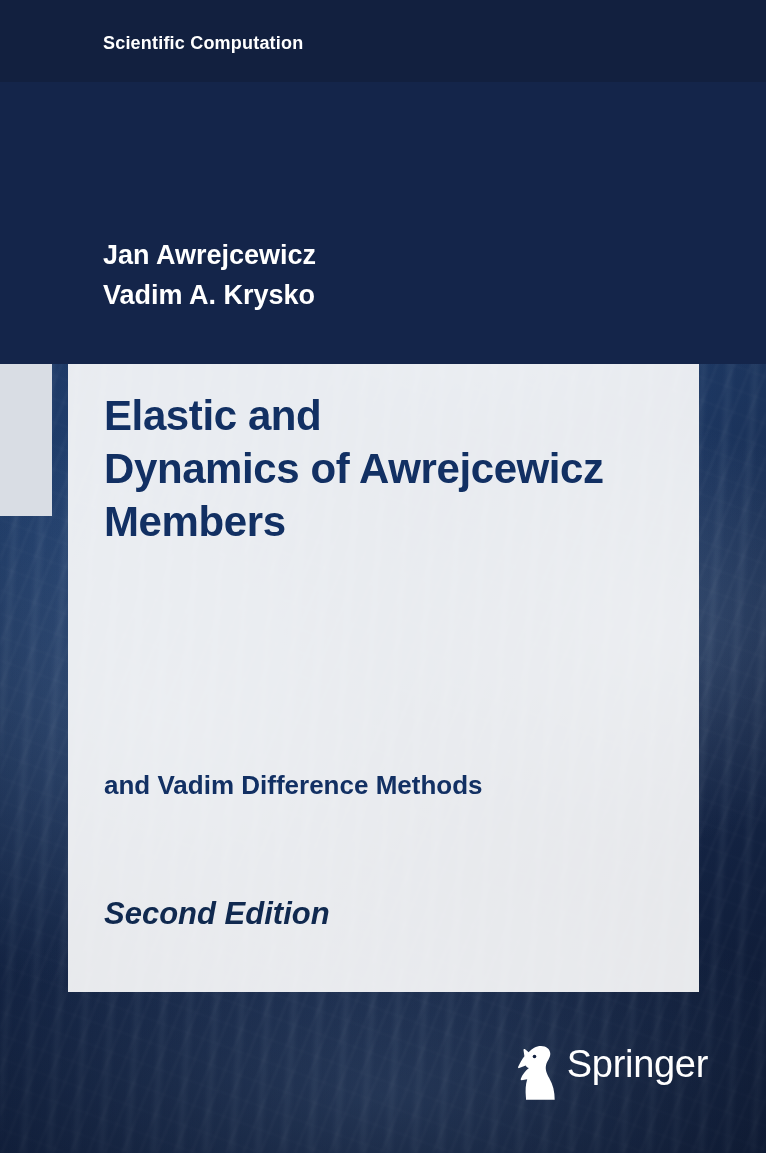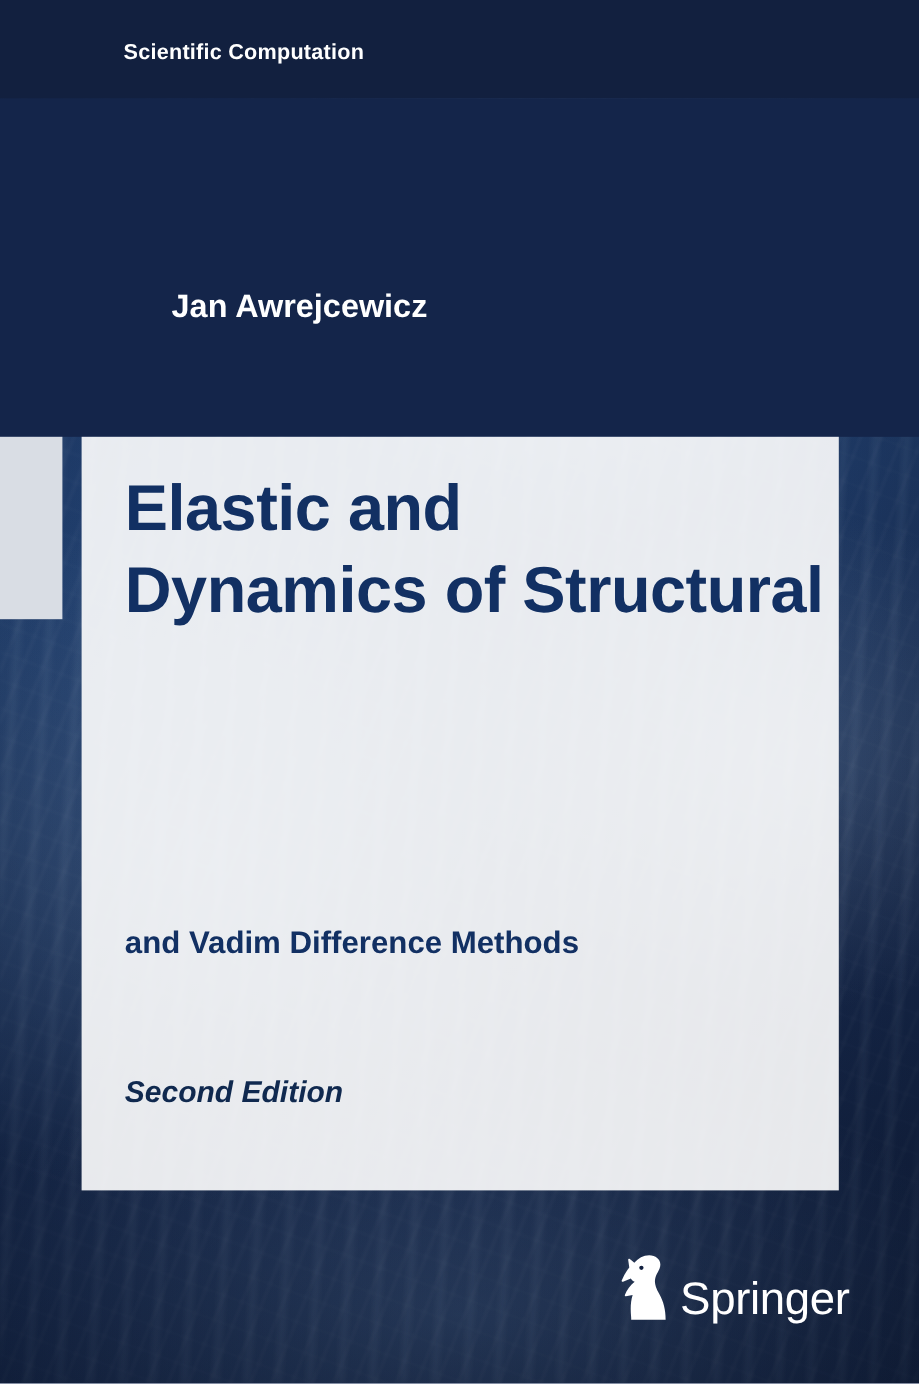--- a/index.html
+++ b/index.html
@@ -99,21 +99,20 @@
     position: absolute;
     left: 103px;
     top: 236px;
     color: #ffffff;
   }
   .author {
     font-size: 27px;
     font-weight: bold;
     line-height: 1.47;
     white-space: nowrap;
-    margin-left: 40px;
   }
 
   
   .left-tab {
     position: absolute;
     left: 0;
     top: 364px;
     width: 52px;
     height: 152px;
     background: #d9dde4;
@@ -129,21 +128,21 @@
     background: rgba(255,255,255,0.90);
   }
   .title-block {
     position: absolute;
     left: 36px;
     top: 26px;
     width: 580px;
     color: #123063;
   }
   .title-line {
-    font-size: 54px;
+    font-size: 42px;
     font-weight: bold;
     line-height: 1.26;
     letter-spacing: -0.4px;
     white-space: nowrap;
   }
   .subtitle-block {
     position: absolute;
     left: 36px;
     top: 404px;
     width: 580px;
@@ -152,34 +151,34 @@
   .subtitle-line {
     font-size: 26px;
     font-weight: bold;
     line-height: 1.33;
     white-space: nowrap;
   }
   .edition {
     position: absolute;
     left: 36px;
     top: 532px;
-    font-size: 25px;
+    font-size: 31px;
     font-weight: bold;
     font-style: italic;
     color: #10294f;
     text-align: right;
   }
 
   
   .publisher {
     position: absolute;
     right: 58px;
     bottom: 48px;
     display: flex;
-    align-items: flex-end;
+    align-items: flex-start;
     gap: 0;
   }
   .publisher-name {
     color: #ffffff;
     font-size: 38px;
     font-weight: normal;
     letter-spacing: -0.3px;
   }
   .knight {
     width: 56px;
@@ -197,28 +196,30 @@
   <div class="bg-tex-c"></div>
   <div class="bg-vignette"></div>
 
   <div class="top-solid"></div>
   <div class="series-band">
     <div class="series-title">Scientific Computation</div>
   </div>
 
   <div class="authors">
     <div class="author">Jan Awrejcewicz</div>
+    <div class="author">Vadim A. Krysko</div>
   </div>
 
   <div class="left-tab"></div>
 
   <div class="panel">
     <div class="title-block">
       <div class="title-line">Elastic and</div>
-      <div class="title-line">Dynamics of Structural</div>
+      <div class="title-line">Dynamics of Awrejcewicz</div>
+      <div class="title-line">Members</div>
     </div>
 
     <div class="subtitle-block">
       <div class="subtitle-line">and Vadim Difference Methods</div>
     </div>
 
     <div class="edition">Second Edition</div>
   </div>
 
   <div class="publisher">

